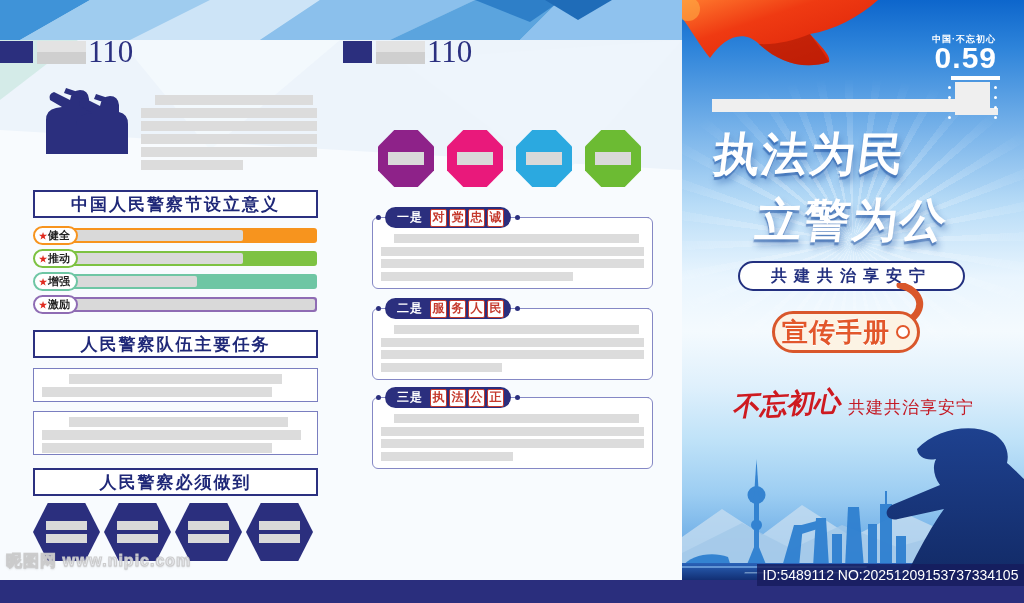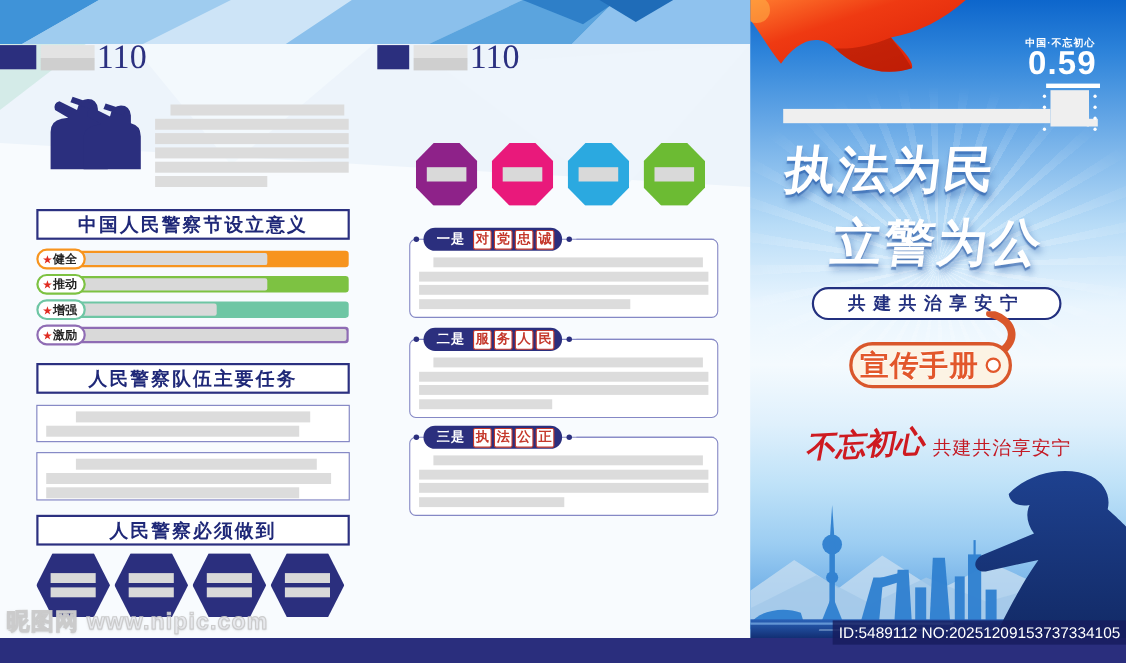--- a/index.html
+++ b/index.html
@@ -81,21 +81,21 @@
   .tag .tdot{width:10px;height:10px;border-radius:50%;background:#fff;border:2px solid #E2572B;flex:none;}
   .slogan{position:absolute;left:0;right:0;top:386px;display:flex;align-items:baseline;justify-content:center;gap:8px;}
   .slogan .script{font-family:"DejaVu Serif",serif;font-style:italic;font-weight:bold;font-size:27px;color:#CE1A20;
                   transform:rotate(-3deg);}
   .slogan .stext{font-family:"Liberation Serif",serif;font-weight:normal;font-size:17px;color:#C41A25;letter-spacing:1px;}
 
   
   .bottom-bar{position:absolute;left:0;top:580px;width:1024px;height:23px;background:#2A2E7D;z-index:5;}
   .idbar{position:absolute;right:0;top:564px;width:267px;height:22px;background:rgba(23,28,92,.8);z-index:6;
          display:flex;align-items:center;justify-content:center;color:#fff;font-size:14px;}
-  .wmark{position:absolute;left:6px;top:551px;z-index:6;font-weight:bold;font-size:21px;letter-spacing:1px;
+  .wmark{position:absolute;left:6px;top:551px;z-index:6;font-weight:bold;font-size:16px;letter-spacing:1px;
          color:rgba(236,238,242,.8);-webkit-text-stroke:1px rgba(200,200,200,.9);
          text-shadow:0 1px 2px rgba(110,110,110,.35);}
 </style>
 </head>
 <body>
 
 <div class="poster">
 
   <svg class="abs" style="left:0;top:0;z-index:0" width="682" height="603" viewBox="0 0 682 603">
     <rect width="682" height="603" fill="#f8fbfe"></rect>

